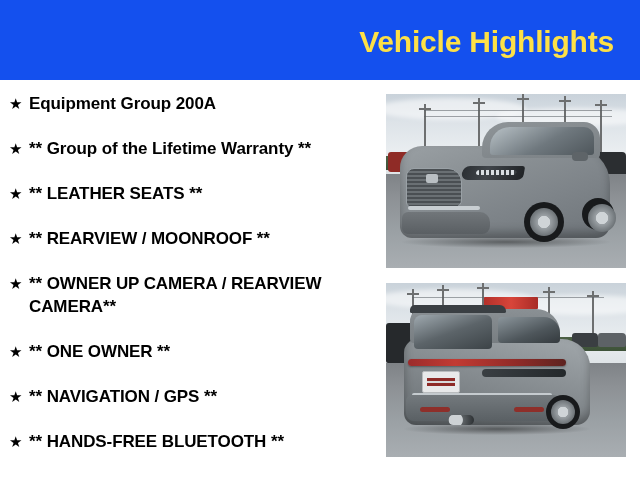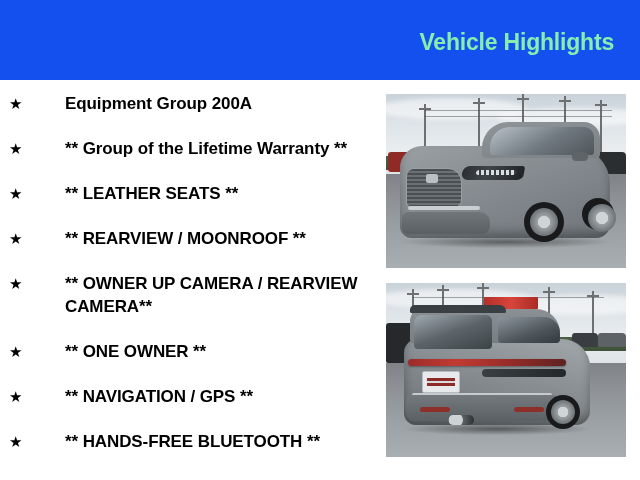--- a/index.html
+++ b/index.html
@@ -22,22 +22,22 @@
     top: 0;
     width: 640px;
     height: 80px;
     background: #1450ee;
     box-sizing: border-box;
   }
   .header-title {
     position: absolute;
     right: 26px;
     top: 29px;
-    color: #86efac;
-    font-size: 23px;
+    color: #fde047;
+    font-size: 30px;
     font-weight: bold;
     letter-spacing: -0.2px;
     line-height: 26px;
     white-space: nowrap;
   }
 
   
   .features {
     position: absolute;
     left: 0;
@@ -62,21 +62,20 @@
     color: #000000;
     text-align: left;
   }
   .feature-label {
     flex: 1 1 auto;
     font-size: 17px;
     font-weight: bold;
     color: #000000;
     line-height: 23px;
     letter-spacing: -0.1px;
-    margin-left: 36px;
   }
 
   
   .photos {
     position: absolute;
     left: 386px;
     top: 94px;
     width: 240px;
     height: 386px;
   }

